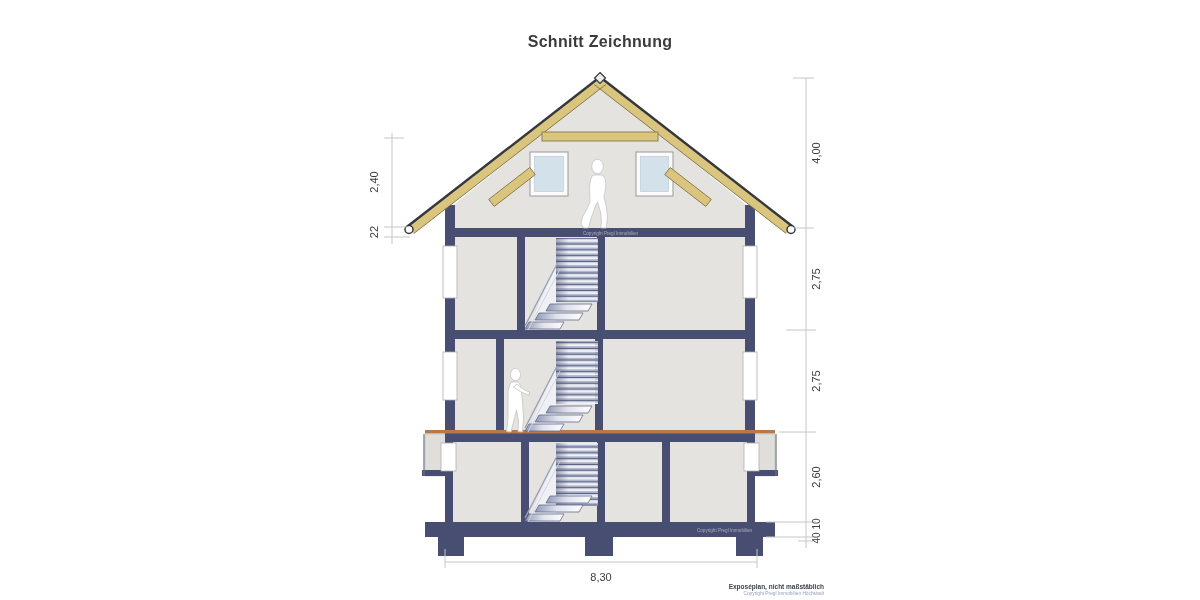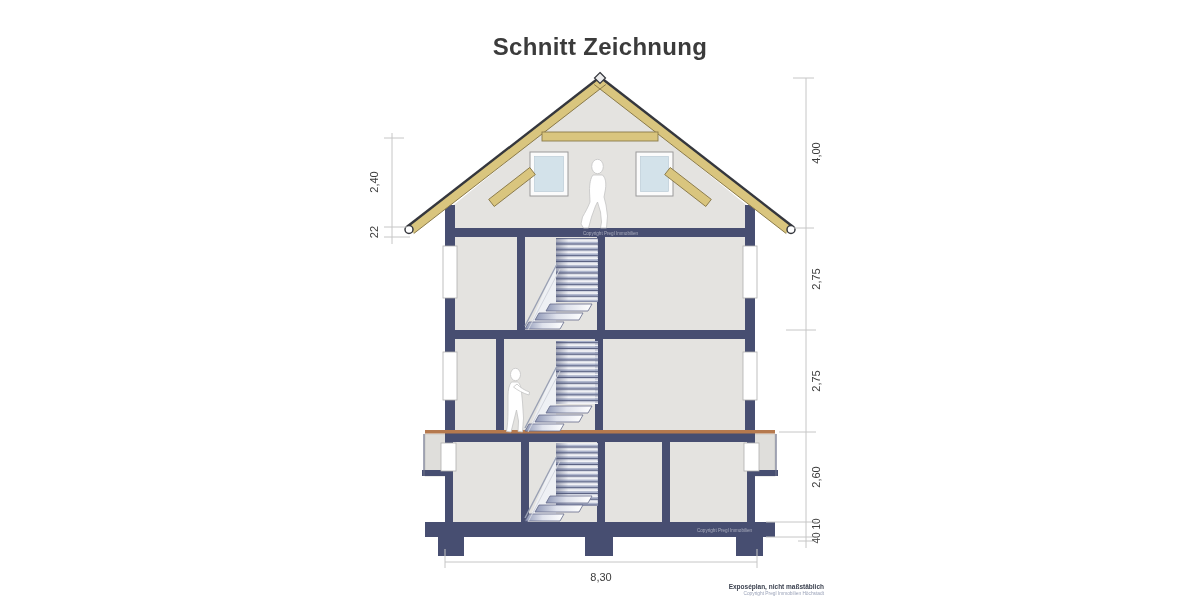--- a/index.html
+++ b/index.html
@@ -2,21 +2,21 @@
 <html><head>
 <meta charset="utf-8">
 <style>
   html,body{margin:0;padding:0;background:#ffffff;}
   .canvas{
     position:relative;width:1200px;height:600px;background:#ffffff;
     overflow:hidden;font-family:"Liberation Sans",sans-serif;
   }
   .title{
     position:absolute;top:33px;left:0;width:100%;text-align:center;
-    font-size:24px;font-weight:700;color:#3b3b3b;letter-spacing:.3px;
+    font-size:16px;font-weight:700;color:#3b3b3b;letter-spacing:.3px;
   }
   .drawing-svg{position:absolute;left:0;top:0;}
   .footer{
     position:absolute;left:700px;top:583px;width:124px;text-align:right;line-height:1.25;
   }
   .footer .note{font-size:6.5px;font-weight:700;color:#3c4250;}
   .footer .copy{font-size:4.8px;color:#9aa2b8;}
   svg text.dim{font-family:"Liberation Sans",sans-serif;font-size:11px;fill:#3d3d3d;}
   svg text.dim-small{font-family:"Liberation Sans",sans-serif;font-size:10px;fill:#3d3d3d;}
   svg text.wm{font-family:"Liberation Sans",sans-serif;font-size:4.6px;fill:rgba(255,255,255,.5);}

